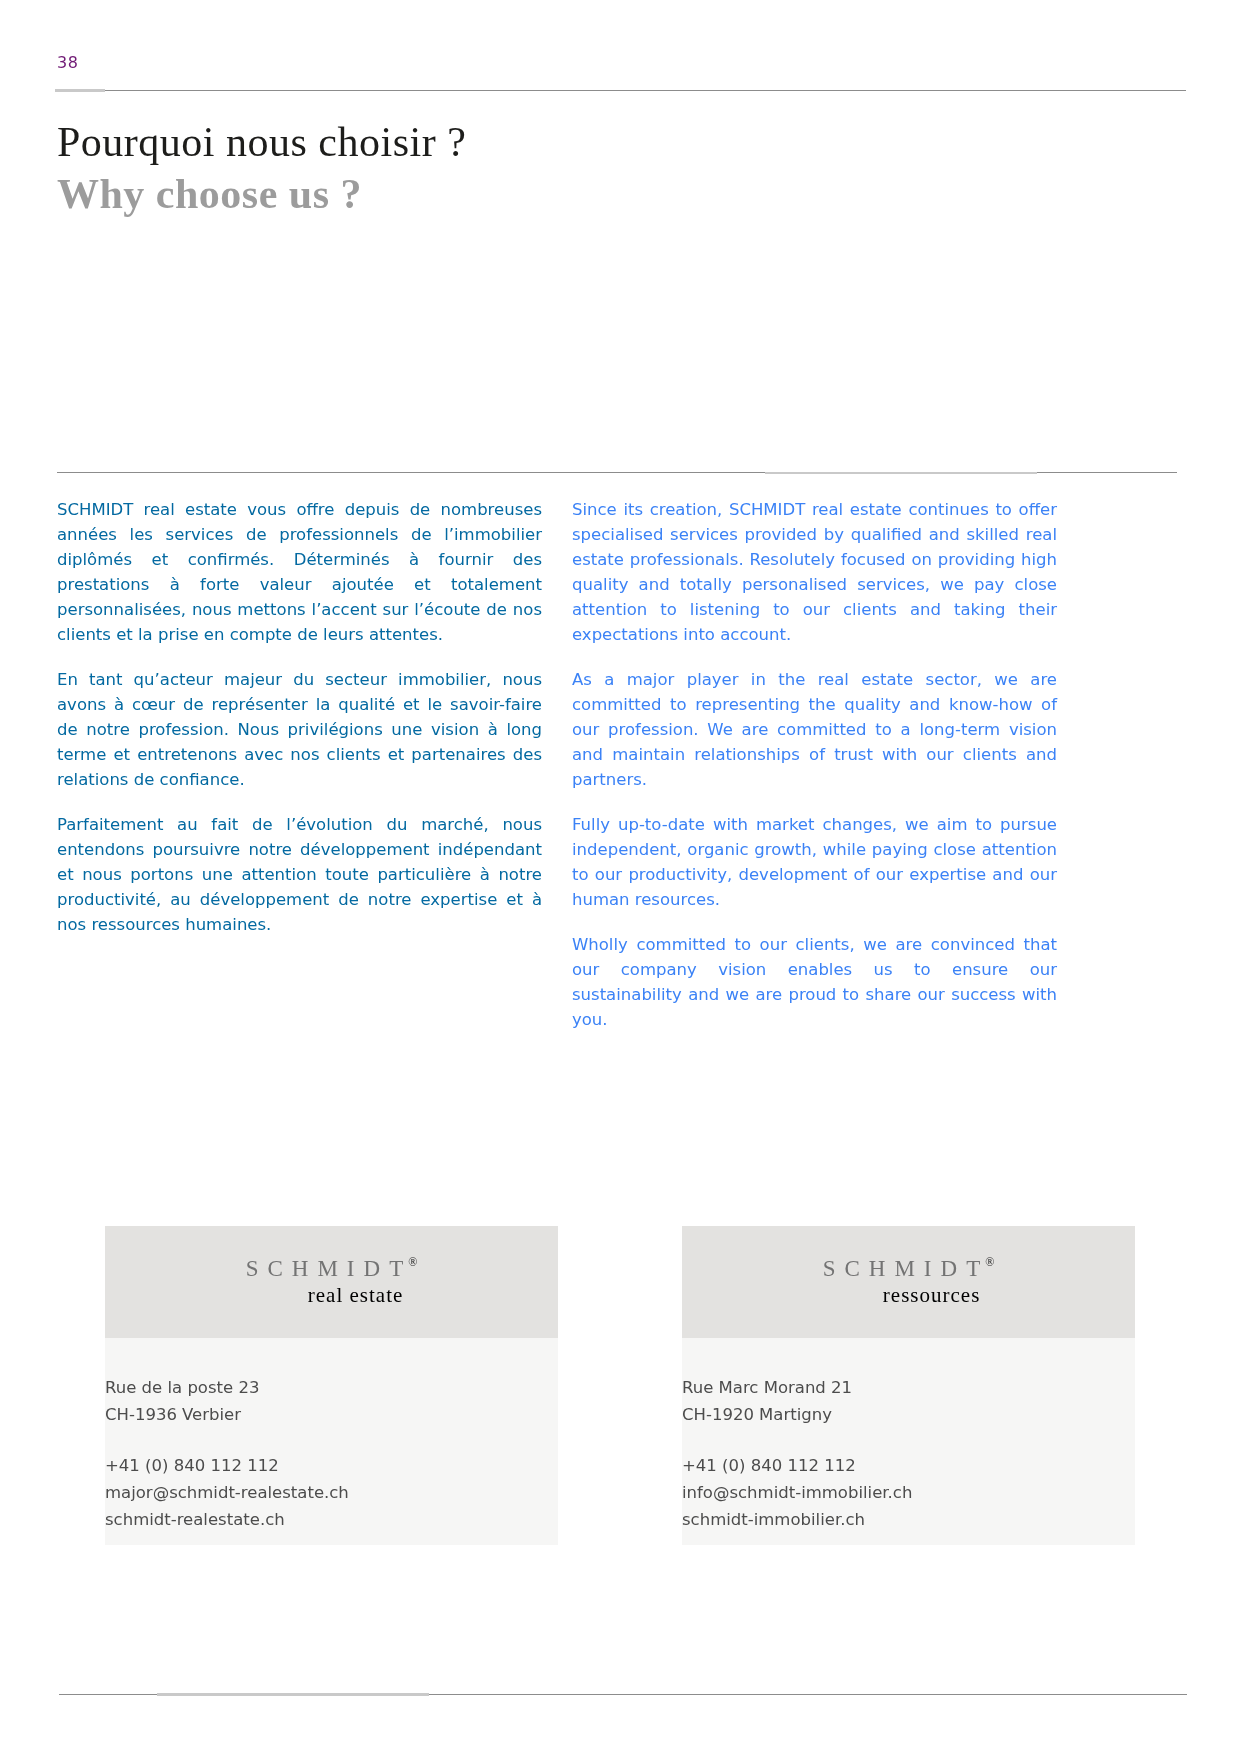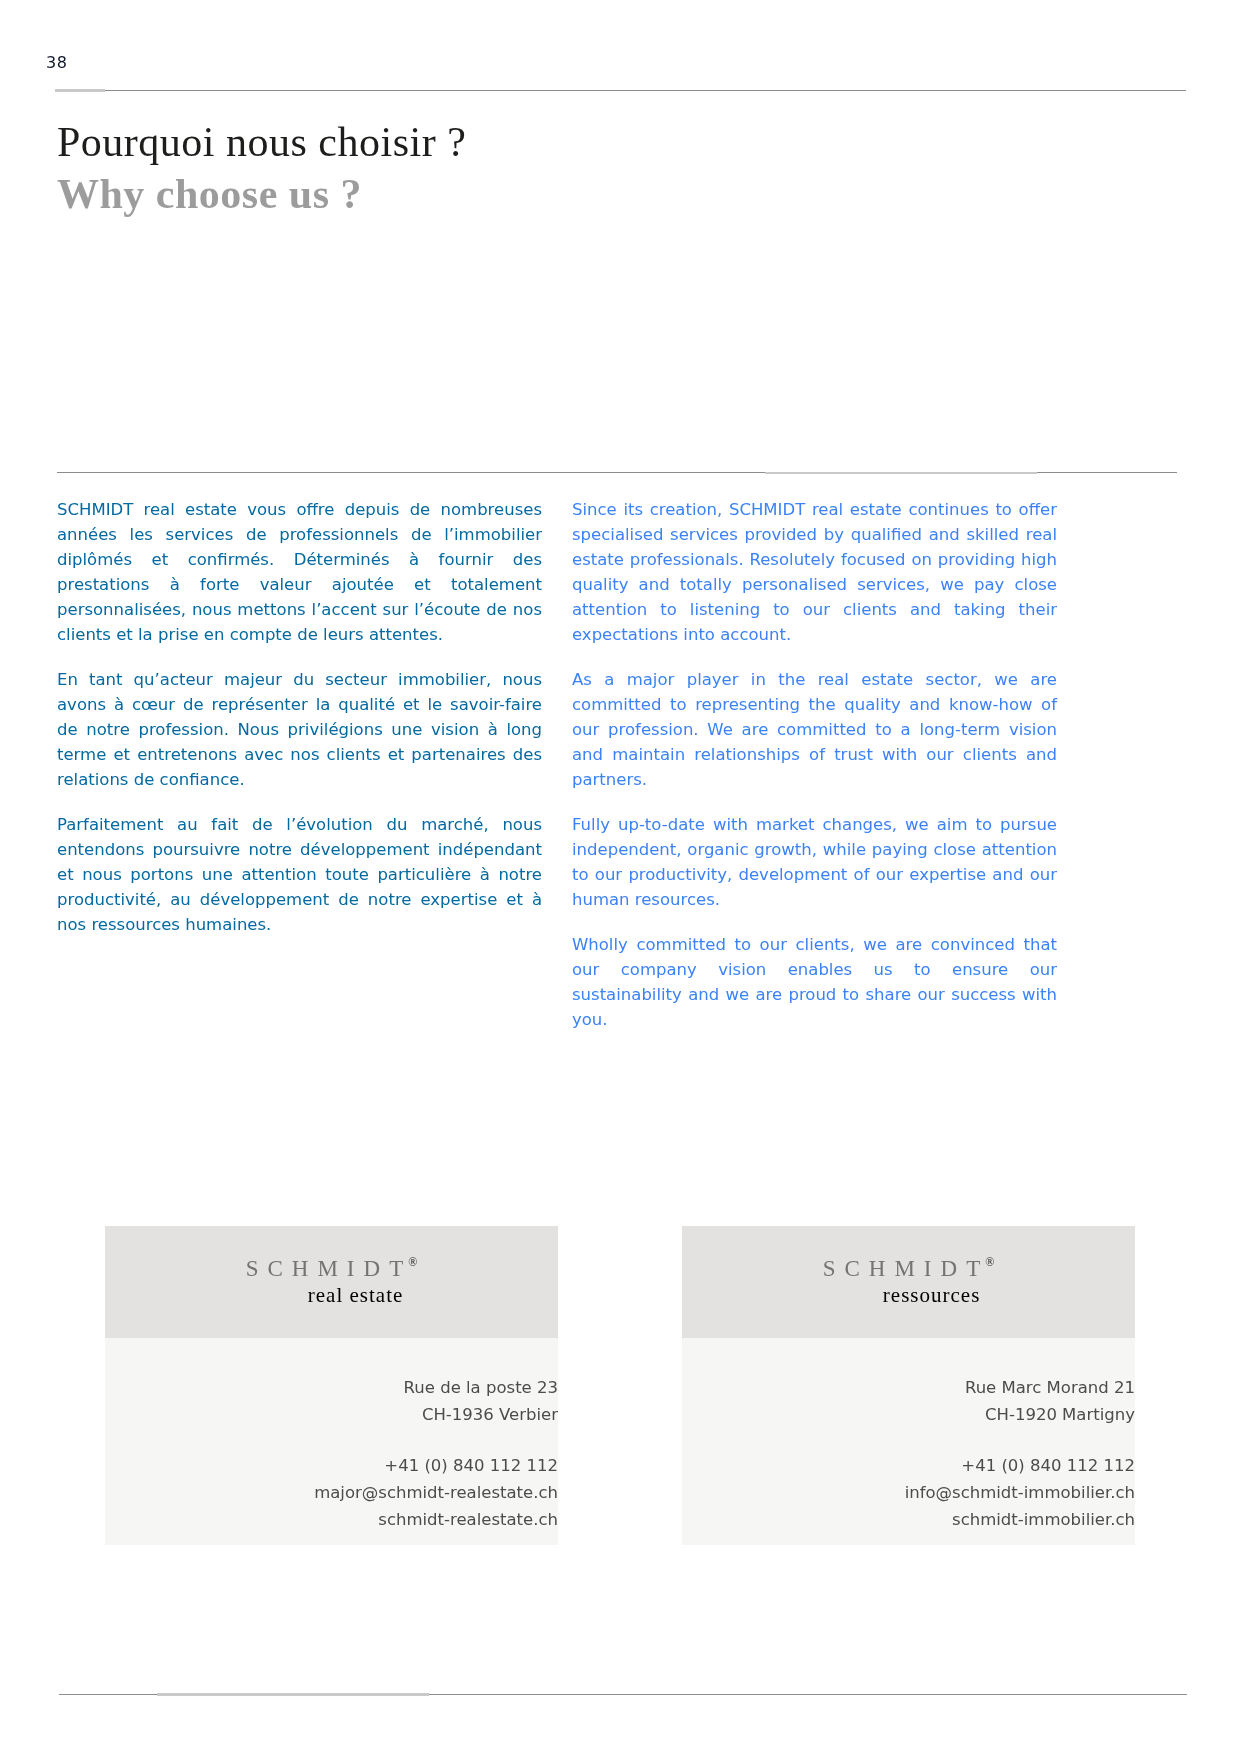--- a/index.html
+++ b/index.html
@@ -7,22 +7,22 @@
   body {
     width: 1240px; height: 1754px;
     position: relative;
     font-family: "DejaVu Sans", "Liberation Sans", sans-serif;
     overflow: hidden;
   }
   .page { position: absolute; inset: 0; }
 
   
   .page-number {
-    position: absolute; left: 46px; top: 53px;
-    font-size: 16px; color: #0f172a; letter-spacing: .5px;
+    position: absolute; left: 57px; top: 53px;
+    font-size: 16px; color: #701a75; letter-spacing: .5px;
   }
 
   
   .rule { position: absolute; height: 1px; background: #8c8c8c; }
   .rule .rule-light { position: absolute; top: -1px; height: 3px; background: #c9c9c9; }
   .rule-top { left: 55px; top: 90px; width: 1131px; }
   .rule-top .rule-light { left: 0; width: 50px; }
   .rule-mid { left: 57px; top: 472px; width: 1120px; }
   .rule-mid .rule-light { left: 708px; width: 272px; height: 2px; top: 0; }
   .rule-bottom { left: 59px; top: 1694px; width: 1128px; }
@@ -69,21 +69,21 @@
     font-size: 12px; color: #1f1f1f;
     vertical-align: super; position: relative; top: -4px; margin-left: -4px;
   }
   .logo-sub {
     font-family: "Liberation Serif", "DejaVu Serif", serif;
     font-size: 21px; letter-spacing: 1px; color: #000000;
     text-align: right; padding-right: 14px; margin-top: 1px;
   }
   .card-body {
     height: 207px; background: #f6f6f5;
-    padding-top: 36px; text-align: right;
+    padding-top: 36px; text-align: left;
     font-size: 16.5px; line-height: 27px; color: #4c4c4c;
   }
   .card-body .contact { margin-top: 24px; }
 </style>
 </head>
 <body>
 
 <div class="page">
 
   <div class="page-number">38</div>

